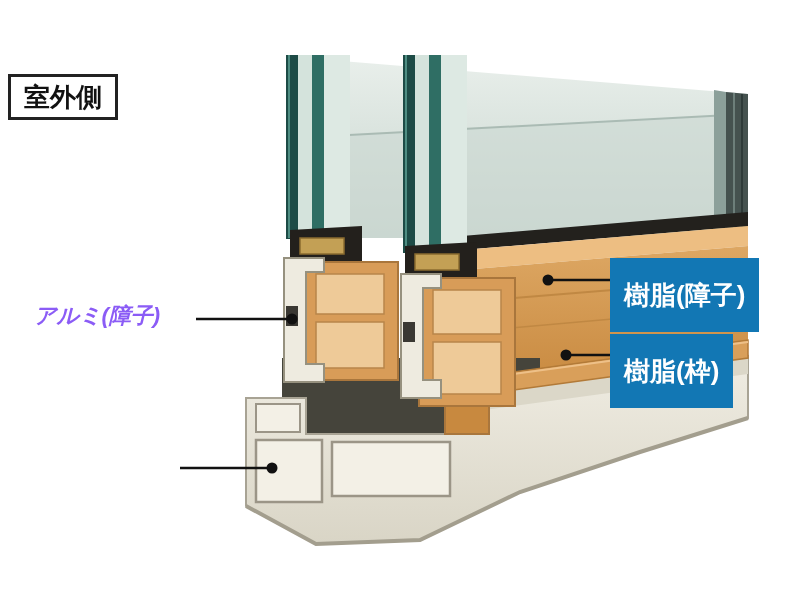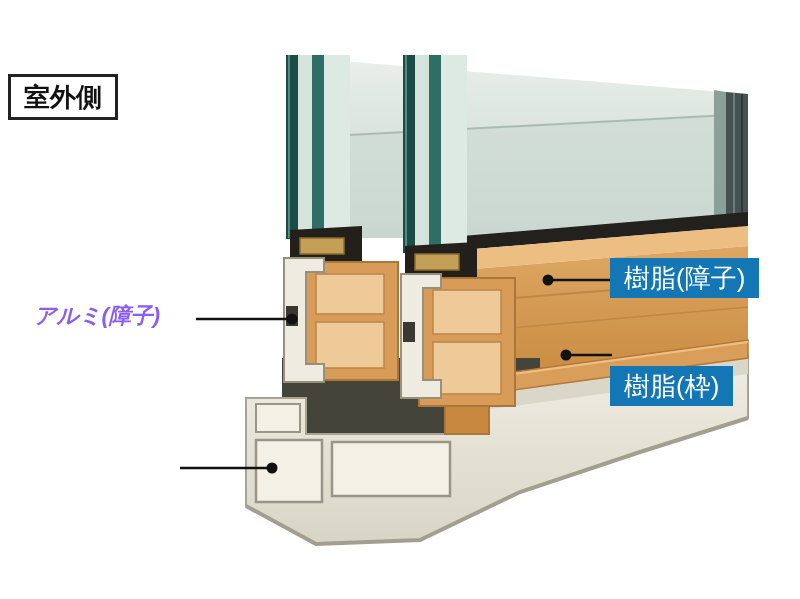--- a/index.html
+++ b/index.html
@@ -33,31 +33,31 @@
     font-weight: 700;
     line-height: 1.2;
     white-space: nowrap;
     font-style: italic;
   }
   .blue-callout {
     position: absolute;
     background: #1277b4;
     color: #fff;
     font-size: 26px;
-    font-weight: 400;
+    font-weight: 700;
     line-height: 1;
-    padding: 7px 14px;
+    padding: 24px 14px;
     white-space: nowrap;
   }
   #outdoor-box { left: 8px; top: 74px; }
   #indoor-box  { left: 678px; top: 488px; }
   #alumi-shoji { left: 34px; top: 303px; }
   #alumi-waku  { left: 38px; top: 452px; }
   #jushi-shoji { left: 610px; top: 258px; }
-  #jushi-waku  { left: 610px; top: 334px; margin-top: 32px; }
+  #jushi-waku  { left: 610px; top: 334px; }
 </style>
 </head>
 <body>
 
 <div id="stage">
 
   <svg id="illustration" width="800" height="599" viewBox="0 0 800 599">
     <defs>
       <linearGradient id="glassGrad" x1="0" y1="0" x2="0" y2="1">
         <stop offset="0" stop-color="#e9efeb"></stop>

